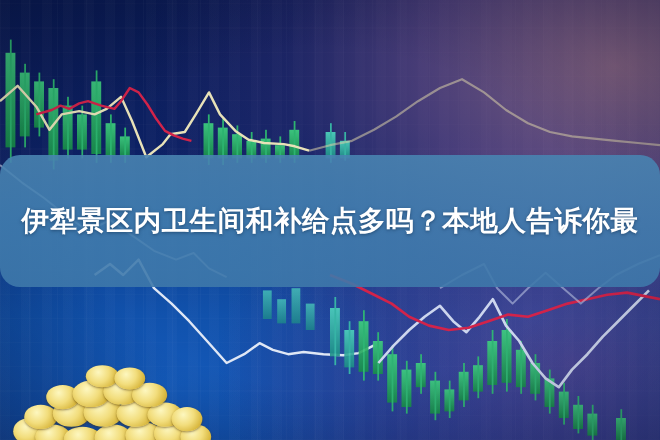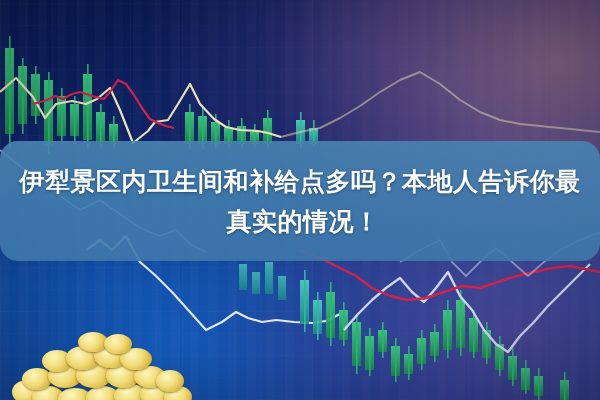--- a/index.html
+++ b/index.html
@@ -222,16 +222,15 @@
     <div class="coin" style="left:34px; top:10px; width:30px;height:22px;"></div>
     <div class="coin" style="left:58px; top:6px;  width:34px;height:24px;"></div>
     <div class="coin" style="left:86px; top:4px;  width:34px;height:24px;"></div>
     <div class="coin" style="left:112px;top:8px;  width:32px;height:22px;"></div>
     <div class="coin" style="left:70px; top:-8px; width:30px;height:20px;"></div>
     <div class="coin" style="left:96px; top:-6px; width:28px;height:20px;"></div>
   </div>
 
   <div id="title-band">
     <div class="title-line" id="title-line-1">伊犁景区内卫生间和补给点多吗？本地人告诉你最</div>
-    <div class="title-line" id="title-line-2">真实的情况！</div>
   </div>
 
 </div>
 
 </body></html>

